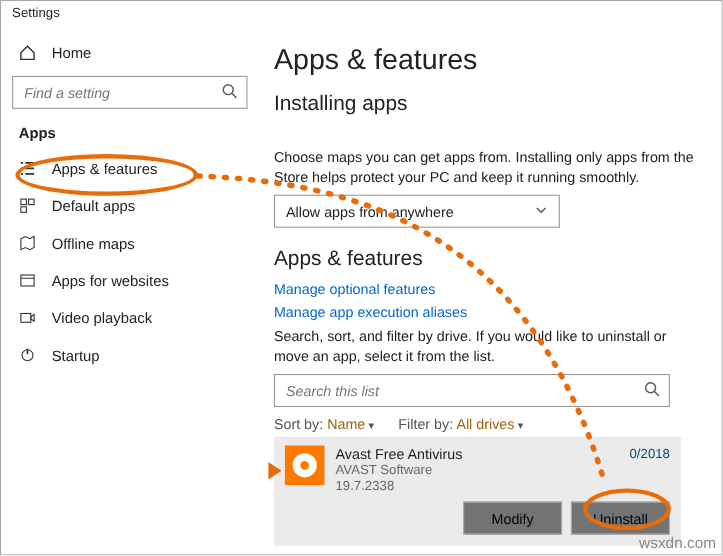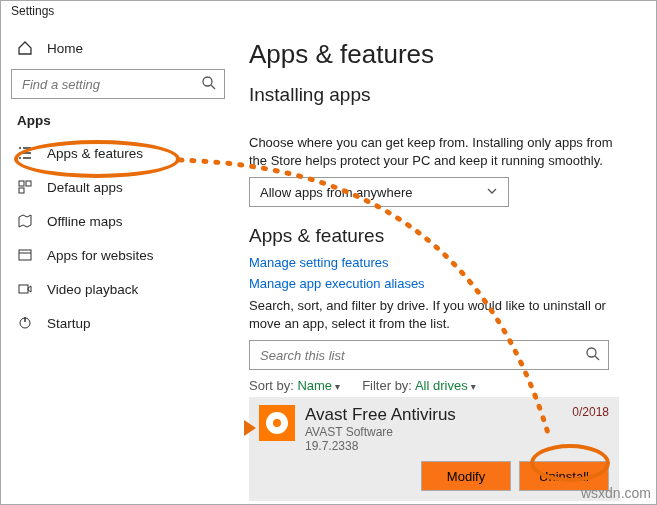--- a/index.html
+++ b/index.html
@@ -17,37 +17,37 @@
   .section-title { font-weight: 600; font-size: 13.5px; padding: 4px 10px 8px 10px; }
   .content { flex: 1; padding: 14px 22px 0 14px; overflow: hidden; }
   h1 { font-weight: 300; font-size: 26px; margin-bottom: 14px; }
   h2.sub { font-weight: 400; font-size: 19px; margin-bottom: 28px; }
   h2.sub2 { font-weight: 400; font-size: 19px; margin: 18px 0 8px 0; }
   .desc { font-size: 13px; color: #222; margin-bottom: 8px; line-height: 1.35; }
   .combo { width: 260px; height: 30px; border: 1px solid #999; display: flex; align-items: center; justify-content: space-between; padding: 0 10px; font-size: 13px; cursor: pointer; }
   .link { color: #0066cc; font-size: 13px; display: block; margin: 6px 0; cursor: pointer; }
   .filter-row { display: flex; gap: 22px; font-size: 13px; margin: 8px 0 4px 0; }
   .filter-row .lbl { color: #555; }
-  .filter-row .val { color: #15803d; }
+  .filter-row .val { color: #a16207; }
   .chev { font-size: 10px; color: #555; margin-left: 3px; }
   .list-search { width: 360px; height: 30px; border: 1px solid #999; padding: 0 10px; font-size: 13px; font-style: italic; position: relative; }
   .list-search-wrap { position: relative; width: 360px; margin-bottom: 6px; }
   .list-search-wrap .search-ic2 { position: absolute; right: 8px; top: 6px; color: #555; }
   .app-row { background: #ebebeb; padding: 8px 10px 10px 10px; width: 370px; }
   .app-top { display: flex; align-items: flex-start; }
   .app-icon { width: 36px; height: 36px; background: #ff7800; display: flex; align-items: center; justify-content: center; margin-right: 10px; }
   .app-icon .inner { width: 22px; height: 22px; border-radius: 50%; background: #fff; position: relative; }
   .app-icon .inner::after { content:""; position:absolute; left:50%; top:50%; width:8px; height:8px; background:#ff7800; border-radius:50%; transform:translate(-50%,-50%);}
   .app-info { flex: 1; }
-  .app-name { font-size: 17px; }
+  .app-name { font-size: 13px; }
   .app-vendor { font-size: 12px; color: #666; }
   .app-ver { font-size: 12px; color: #666; }
-  .app-date { font-size: 12px; text-align: right; color: #7f1d1d; }
+  .app-date { font-size: 12px; text-align: right; color: #0c4a6e; }
   .btn-row { display: flex; justify-content: flex-end; gap: 8px; margin-top: 8px; }
-  .btn { width: 90px; height: 30px; border: 1px solid #adadad; background: #f97316; font-size: 13px; cursor: pointer; }
+  .btn { width: 90px; height: 30px; border: 1px solid #adadad; background: #737373; font-size: 13px; cursor: pointer; }
   
   .ellipse { position: absolute; border: 4px solid #e86c0a; border-radius: 50%; pointer-events: none; }
   .ellipse.e1 { left: 14px; top: 140px; width: 166px; height: 38px; }
   .ellipse.e2 { left: 530px; top: 444px; width: 80px; height: 38px; }
   .triangle { position:absolute; left:244px; top:420px; width:0; height:0; border-top:8px solid transparent; border-bottom:8px solid transparent; border-left:12px solid #e86c0a;}
   .watermark { position:absolute; right:6px; bottom:4px; font-size:14px; color:#888;}
   svg.dots { position:absolute; left:0; top:0; pointer-events:none; }
 </style>
 </head>
 <body>
@@ -126,32 +126,32 @@
               <line x1="8" y1="2" x2="8" y2="7" stroke="#333" stroke-width="1.5"></line>
             </svg>
         </span>
         <span>Startup</span>
       </div>
     </div>
 
     <div class="content">
       <h1>Apps &amp; features</h1>
       <h2 class="sub">Installing apps</h2>
-      <p class="desc">Choose where you can get keep from. Installing only apps from the Store helps protect your PC and keep it running smoothly.</p>
+      <p class="desc">Choose maps you can get apps from. Installing only apps from the Store helps protect your PC and keep it running smoothly.</p>
       <div class="combo">
         <span>Allow apps from anywhere</span>
         <span>
           <svg width="12" height="12" viewBox="0 0 12 12">
               <path d="M2 4 L6 8 L10 4" fill="none" stroke="#555" stroke-width="1.3"></path>
             </svg>
         </span>
       </div>
 
       <h2 class="sub2">Apps &amp; features</h2>
-      <a class="link">Manage setting features</a>
+      <a class="link">Manage optional features</a>
       <a class="link">Manage app execution aliases</a>
       <p class="desc">Search, sort, and filter by drive. If you would like to uninstall or move an app, select it from the list.</p>
 
       <div class="list-search-wrap">
         <input class="list-search" placeholder="Search this list" style="">
         <span class="search-ic2">
           <svg width="16" height="16" viewBox="0 0 16 16">
               <circle cx="6.5" cy="6.5" r="4.5" fill="none" stroke="#555" stroke-width="1.3"></circle>
               <line x1="10" y1="10" x2="14" y2="14" stroke="#555" stroke-width="1.3"></line>
             </svg>

